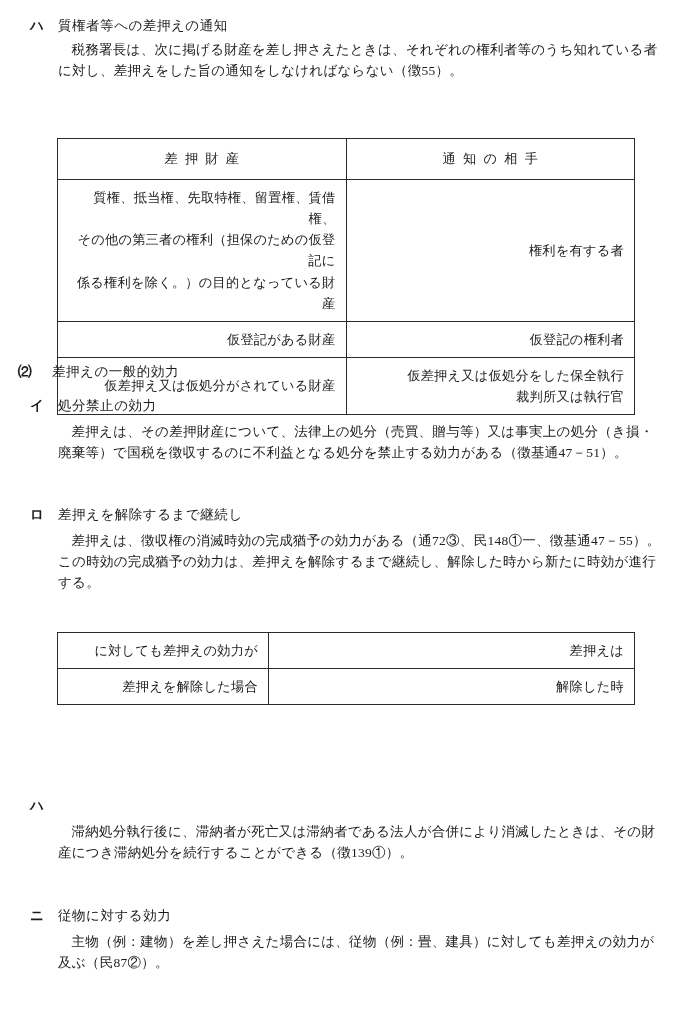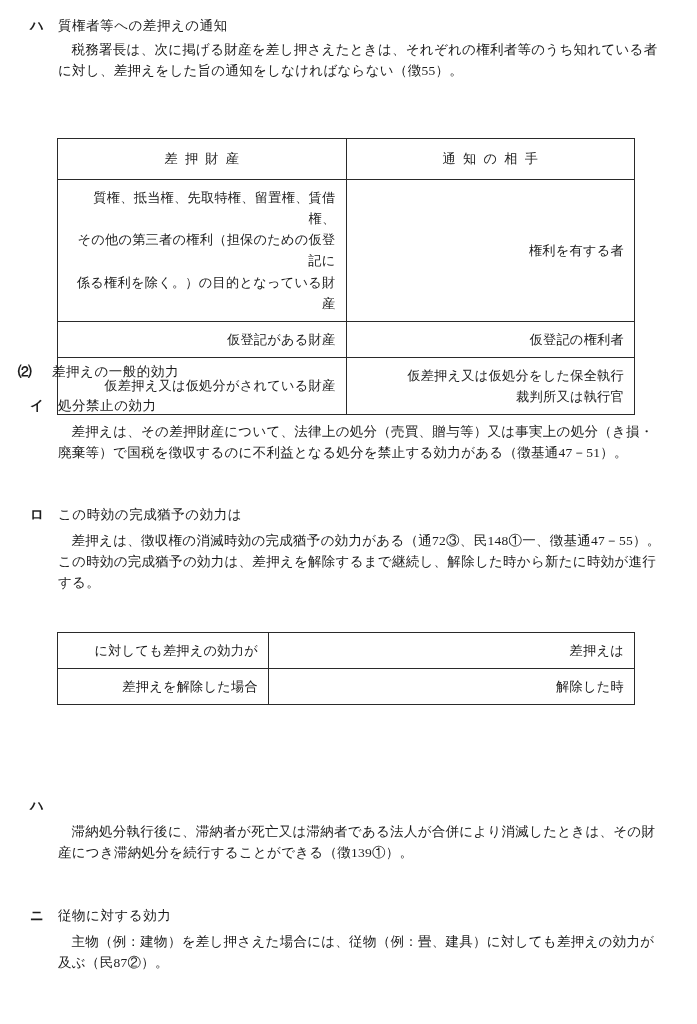--- a/index.html
+++ b/index.html
@@ -167,21 +167,21 @@
     <span class="marker">イ</span>
     <span class="title">処分禁止の効力</span>
   </div>
   <div class="para indent1" id="p-i">
     <span class="line indent-head">差押えは、その差押財産について、法律上の処分（売買、贈与等）又は事実上の処分（き損・</span>
     <span class="line">廃棄等）で国税を徴収するのに不利益となる処分を禁止する効力がある（徴基通47－51）。</span>
   </div>
 
   <div class="sec-head" id="blk-ro">
     <span class="marker">ロ</span>
-    <span class="title">この時効の完成猶予の効力は</span>
+    <span class="title">差押えを解除するまで継続し</span>
   </div>
   <div class="para indent1" id="p-ro">
     <span class="line indent-head">差押えは、徴収権の消滅時効の完成猶予の効力がある（通72③、民148①一、徴基通47－55）。</span>
     <span class="line">この時効の完成猶予の効力は、差押えを解除するまで継続し、解除した時から新たに時効が進行</span>
     <span class="line">する。</span>
   </div>
 
   <table class="doc" id="table2">
     <tbody>
     <tr>

